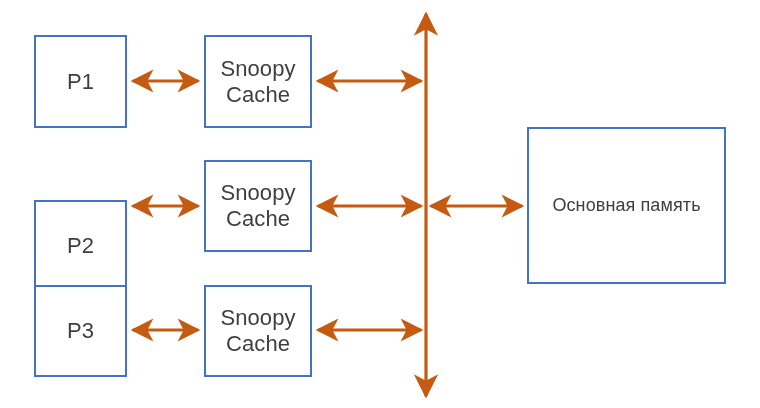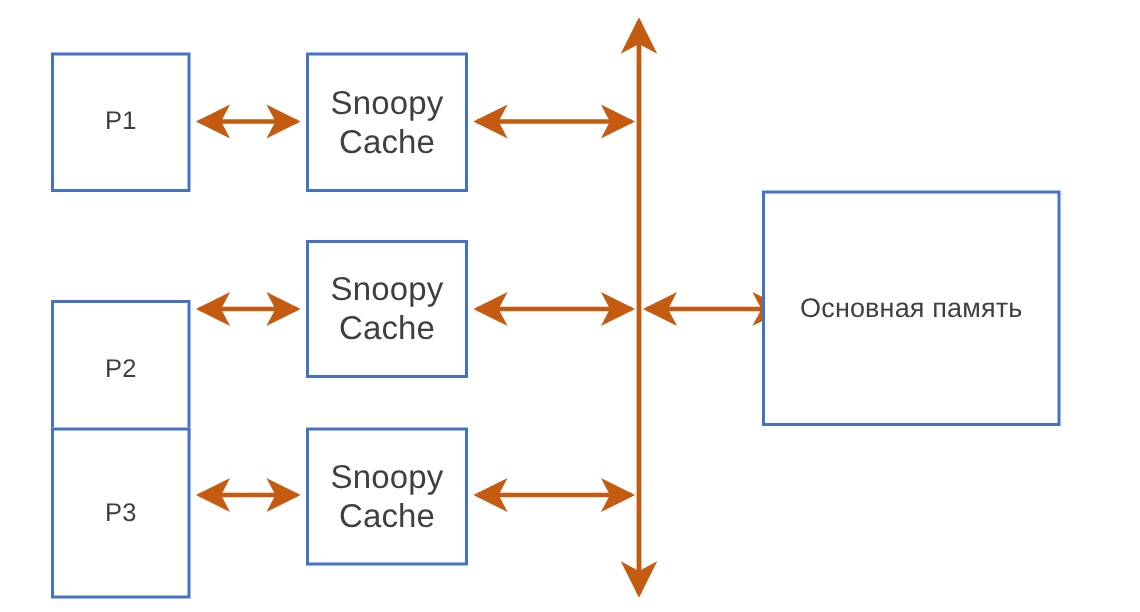--- a/index.html
+++ b/index.html
@@ -26,21 +26,21 @@
     align-items: center;
     justify-content: center;
     text-align: center;
   }
   .node-label {
     color: #3f3f3f;
     line-height: 1.18;
     white-space: pre-line;
     letter-spacing: 0.1px;
   }
-  .proc-box .node-label { font-size: 17px; }
+  .proc-box .node-label { font-size: 22px; }
   .cache-box .node-label { font-size: 22px; }
   .memory-box .node-label { font-size: 18px; }
 
   
   #connectors {
     position: absolute;
     left: 0;
     top: 0;
     width: 760px;
     height: 408px;
@@ -75,34 +75,34 @@
 
     <line x1="431" y1="206" x2="522" y2="206" stroke="#c55a11" stroke-width="3" marker-start="url(#ah-start)" marker-end="url(#ah-end)"></line>
   </svg>
 
   <div class="node-box proc-box" style="left:34px; top:35px; width:93px; height:93px;">
     <span class="node-label">P1</span>
   </div>
   <div class="node-box proc-box" style="left:34px; top:160px; width:93px; height:92px;margin-top:40px;">
     <span class="node-label">P2</span>
   </div>
-  <div class="node-box proc-box" style="left:34px; top:285px; width:93px; height:114px;">
+  <div class="node-box proc-box" style="left:34px; top:285px; width:93px; height:92px;">
     <span class="node-label">P3</span>
   </div>
 
   <div class="node-box cache-box" style="left:204px; top:35px; width:108px; height:93px;">
     <span class="node-label">Snoopy
 Cache</span>
   </div>
   <div class="node-box cache-box" style="left:204px; top:160px; width:108px; height:92px;">
     <span class="node-label">Snoopy
 Cache</span>
   </div>
   <div class="node-box cache-box" style="left:204px; top:285px; width:108px; height:92px;">
     <span class="node-label">Snoopy
 Cache</span>
   </div>
 
-  <div class="node-box memory-box" style="left:508px; top:127px; width:199px; height:157px;text-align:right;">
+  <div class="node-box memory-box" style="left:527px; top:127px; width:199px; height:157px;text-align:right;">
     <span class="node-label">Основная память</span>
   </div>
 
 </div>
 
 </body></html>

